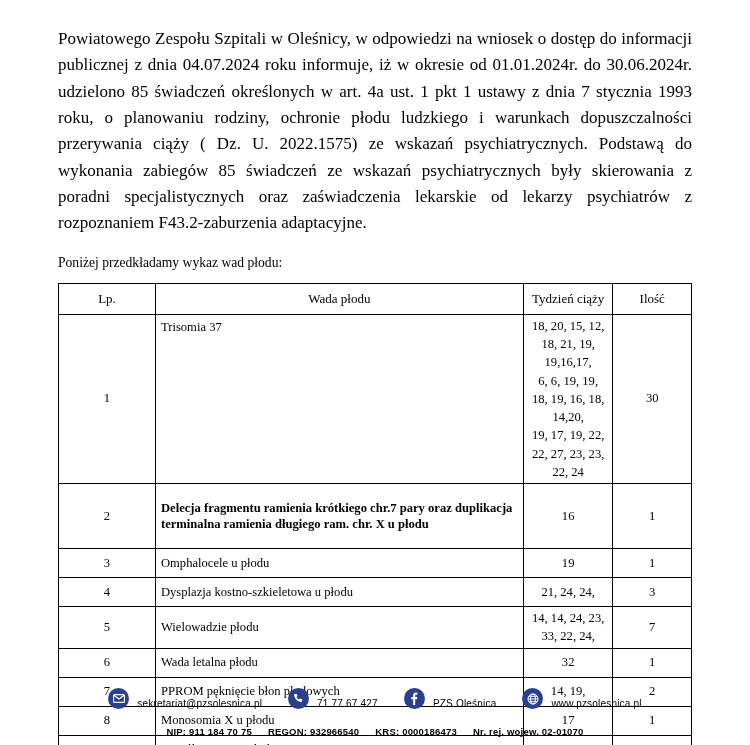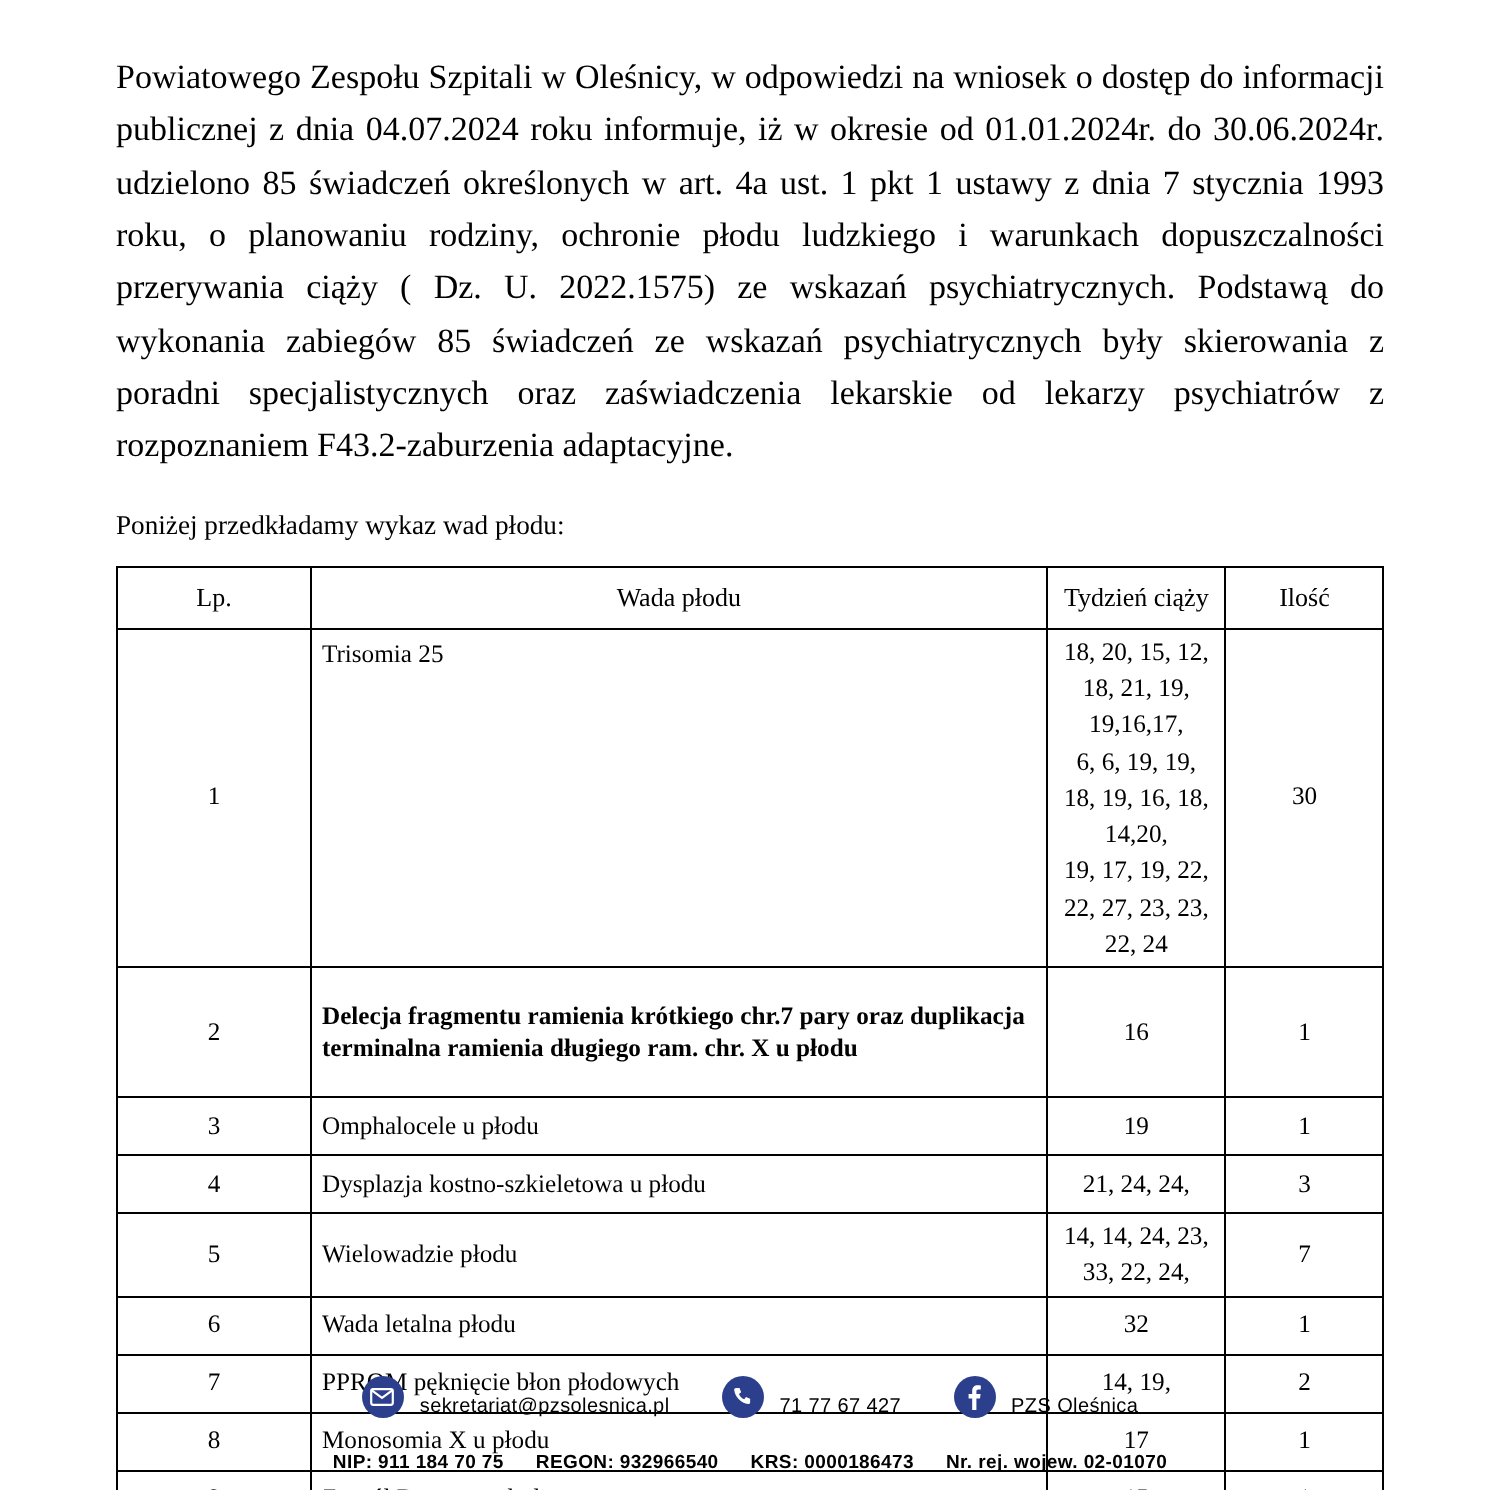--- a/index.html
+++ b/index.html
@@ -140,21 +140,21 @@
       <tr>
         <th class="col-lp">Lp.</th>
         <th class="col-wada">Wada płodu</th>
         <th class="col-tydz">Tydzień ciąży</th>
         <th class="col-ilosc">Ilość</th>
       </tr>
     </thead>
     <tbody>
       <tr class="r1">
         <td class="lp">1</td>
-        <td class="wada">Trisomia 25</td>
+        <td class="wada">Trisomia 37</td>
         <td class="tydz" style="white-space:pre-line">18, 20, 15, 12, 18, 21, 19,
 19,16,17,
 6, 6, 19, 19, 18, 19, 16, 18,
 14,20,
 19, 17, 19, 22, 22, 27, 23, 23,
 22, 24</td>
         <td class="ilo">30</td>
       </tr>
       <tr class="r2">
         <td class="lp">2</td>
@@ -238,20 +238,30 @@
 
       <div class="contact-item">
         <span class="ico">
           <svg width="8" height="13" viewBox="0 0 8 13" fill="#fff">
             <path d="M5.2 13 V7.2 H7 L7.3 5 H5.2 V3.7 C5.2 3.1 5.4 2.7 6.3 2.7 H7.4 V0.7 C7.2 0.7 6.5 0.6 5.8 0.6 C4.2 0.6 3.1 1.6 3.1 3.4 V5 H1.3 V7.2 H3.1 V13 Z"></path>
           </svg>
         </span>
         <span>PZS Oleśnica</span>
       </div>
 
+      <div class="contact-item">
+        <span class="ico">
+          <svg width="12" height="12" viewBox="0 0 12 12" fill="none" stroke="#fff" stroke-width="1">
+            <circle cx="6" cy="6" r="5"></circle>
+            <ellipse cx="6" cy="6" rx="2.3" ry="5"></ellipse>
+            <path d="M1.1 6 H10.9 M1.9 3.3 H10.1 M1.9 8.7 H10.1"></path>
+          </svg>
+        </span>
+        <span>www.pzsolesnica.pl</span>
+      </div>
 
     </div>
 
     <div class="legal-row">
       <span>NIP: 911 184 70 75</span>
       <span>REGON: 932966540</span>
       <span>KRS: 0000186473</span>
       <span>Nr. rej. wojew. 02-01070</span>
     </div>
   </div>

